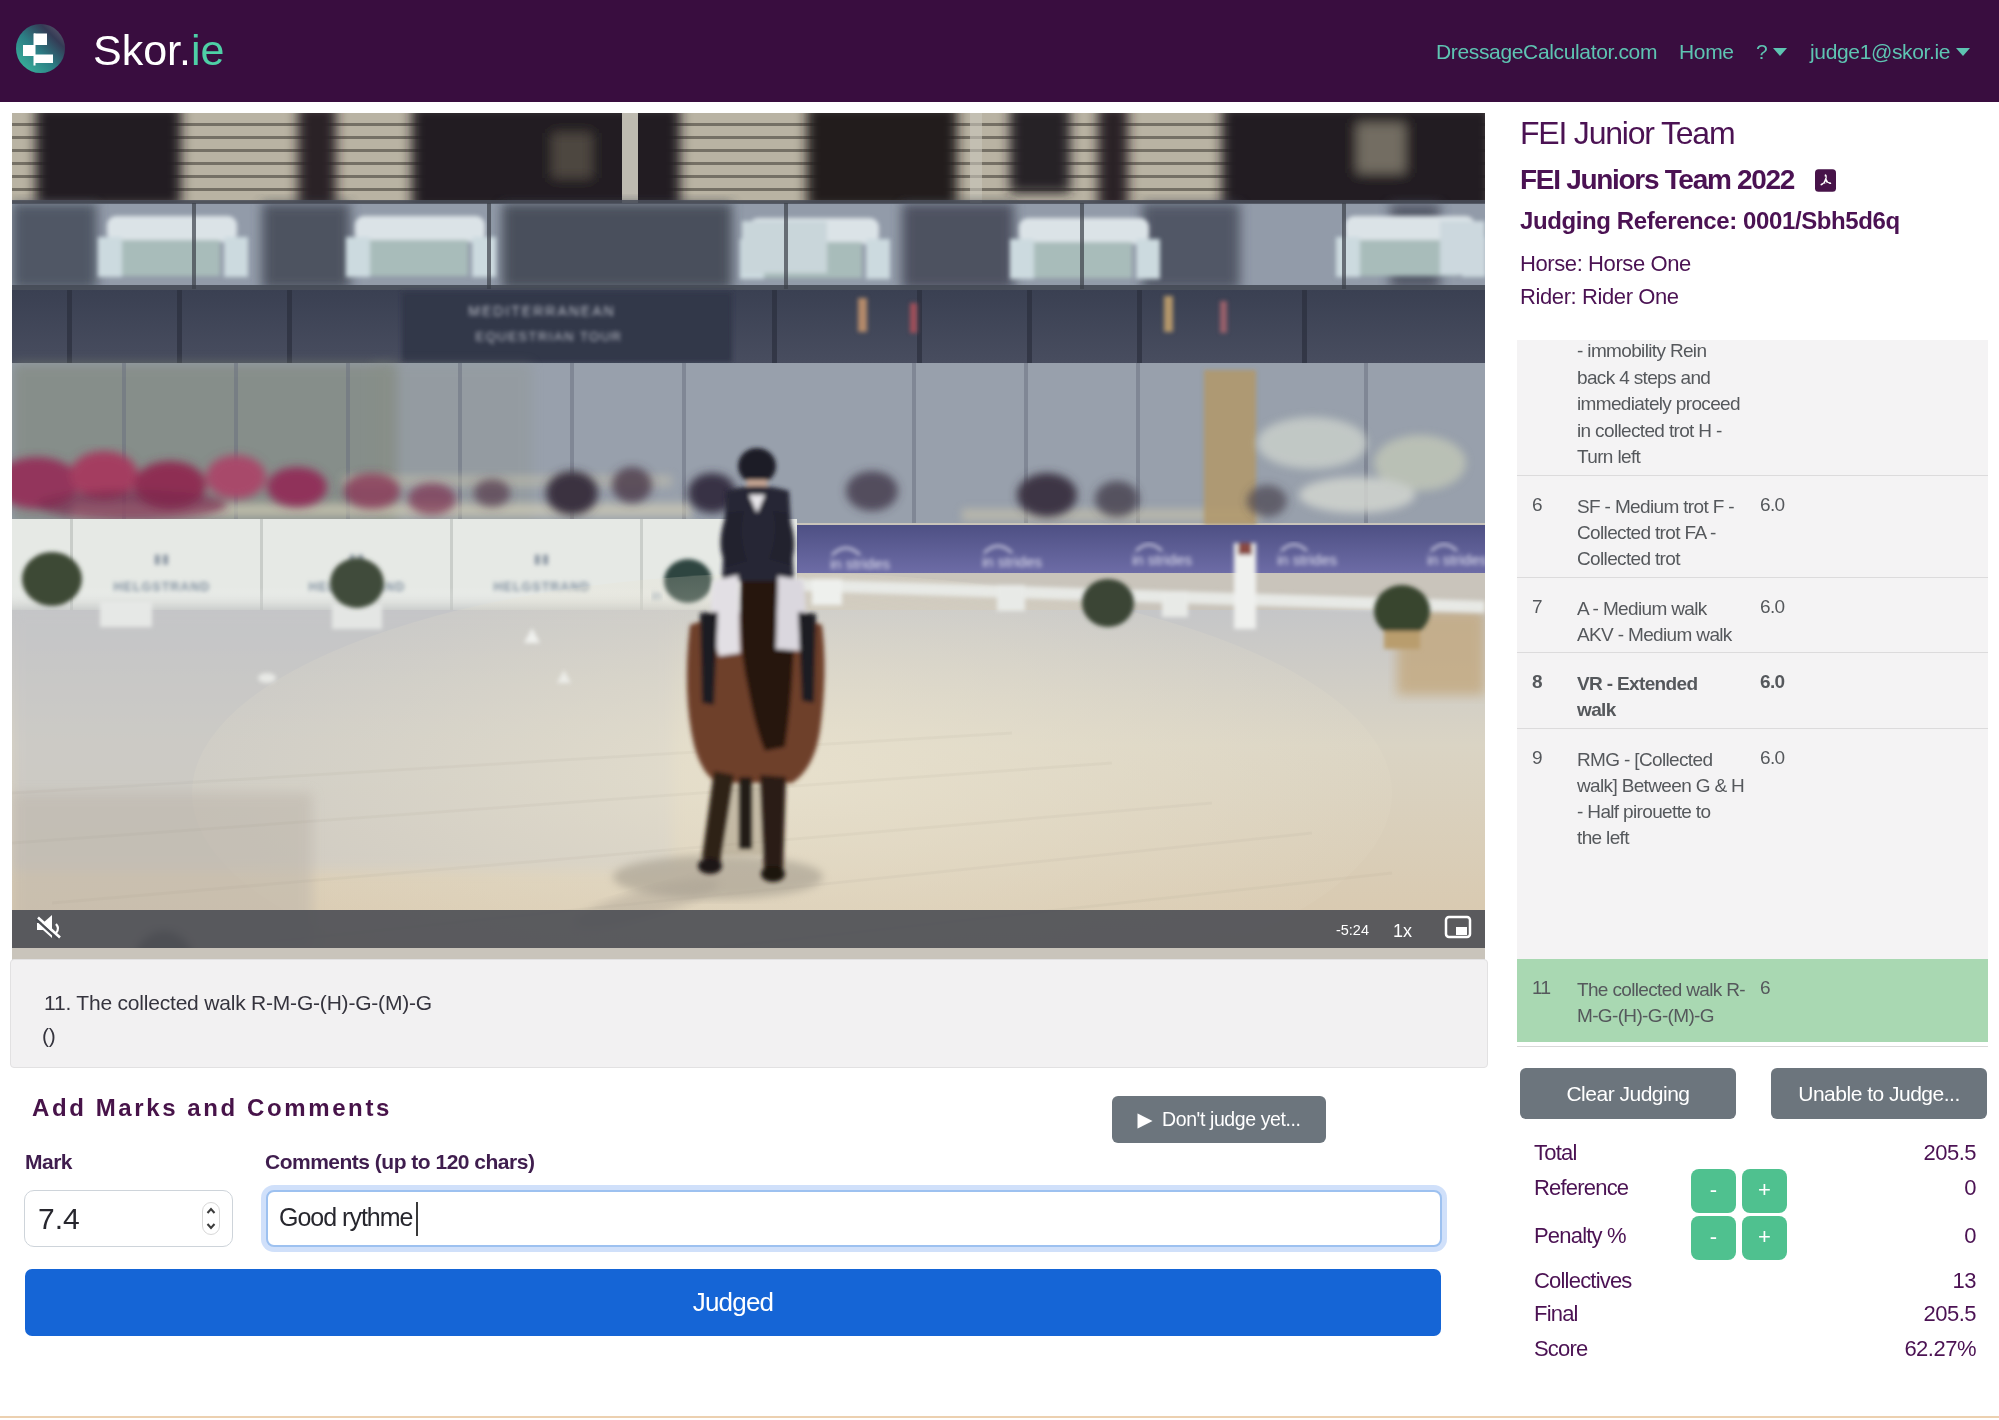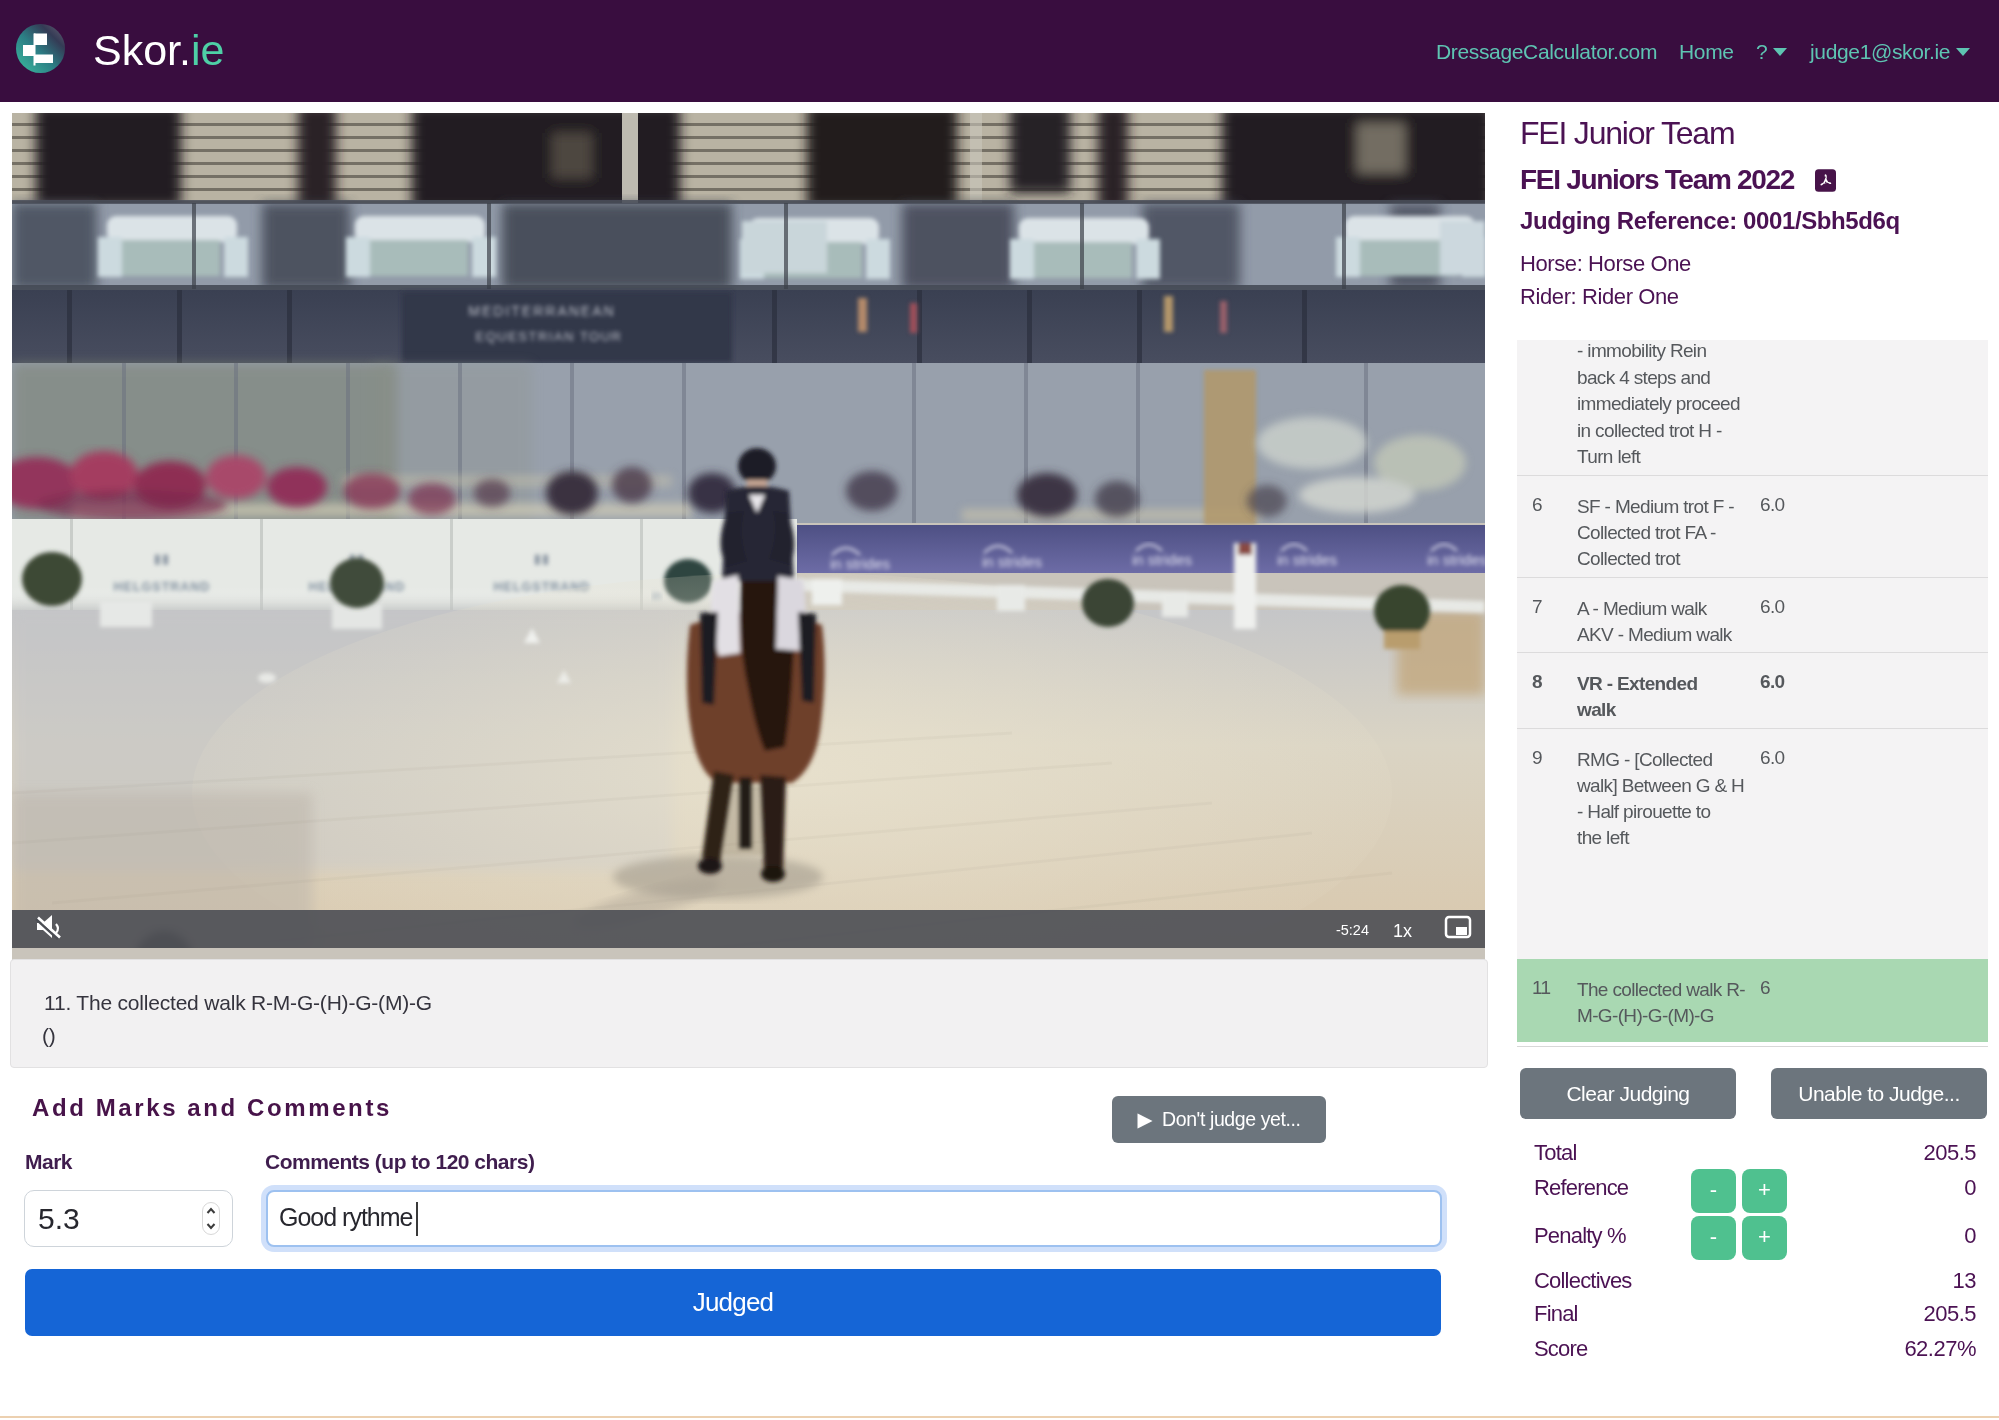--- a/index.html
+++ b/index.html
@@ -338,21 +338,21 @@
   </div>
   <div class="graybox">
     <div class="abs" style="left:33px;top:31px;">11. The collected walk R-M-G-(H)-G-(M)-G</div>
     <div class="abs" style="left:31px;top:64px;">()</div>
   </div>
   <div class="amc">Add Marks and Comments</div>
   <div class="btn-gray" style="left:1112px;top:1096px;width:214px;height:47px;font-size:19.5px;letter-spacing:-0.4px;line-height:47px;">▶︎&nbsp; Don't judge yet...</div>
   <div class="lbl" style="left:25px;top:1150px;">Mark</div>
   <div class="lbl" style="left:265px;top:1150px;">Comments (up to 120 chars)</div>
   <div class="input" style="left:24px;top:1190px;width:209px;height:57px;border-radius:10px;">
-    <div class="abs" style="left:13px;top:11px;font-size:30px;color:#27272e;">5.3</div>
+    <div class="abs" style="left:13px;top:11px;font-size:30px;color:#27272e;">7.4</div>
     <div class="abs" style="left:177px;top:11px;width:18px;height:33px;background:#fff;border:1px solid #d8d8d8;border-radius:9px;">
       <svg width="16" height="31" viewBox="0 0 16 31">
         <path d="M4.5 10 L8 6 L11.5 10" fill="none" stroke="#3c3c3c" stroke-width="2"></path>
         <path d="M4.5 21 L8 25 L11.5 21" fill="none" stroke="#3c3c3c" stroke-width="2"></path>
       </svg>
     </div>
   </div>
   <div class="input" style="left:266px;top:1190px;width:1176px;height:57px;border:2px solid #9dc1f0;border-radius:8px;box-shadow:0 0 0 5px rgba(120,165,240,0.35);">
     <div class="abs" style="left:11px;top:11px;font-size:25px;letter-spacing:-1px;color:#27272e;">Good rythme&nbsp;</div>
     <div class="abs" style="left:148px;top:10px;width:2px;height:34px;background:#3a3a3a;"></div>

